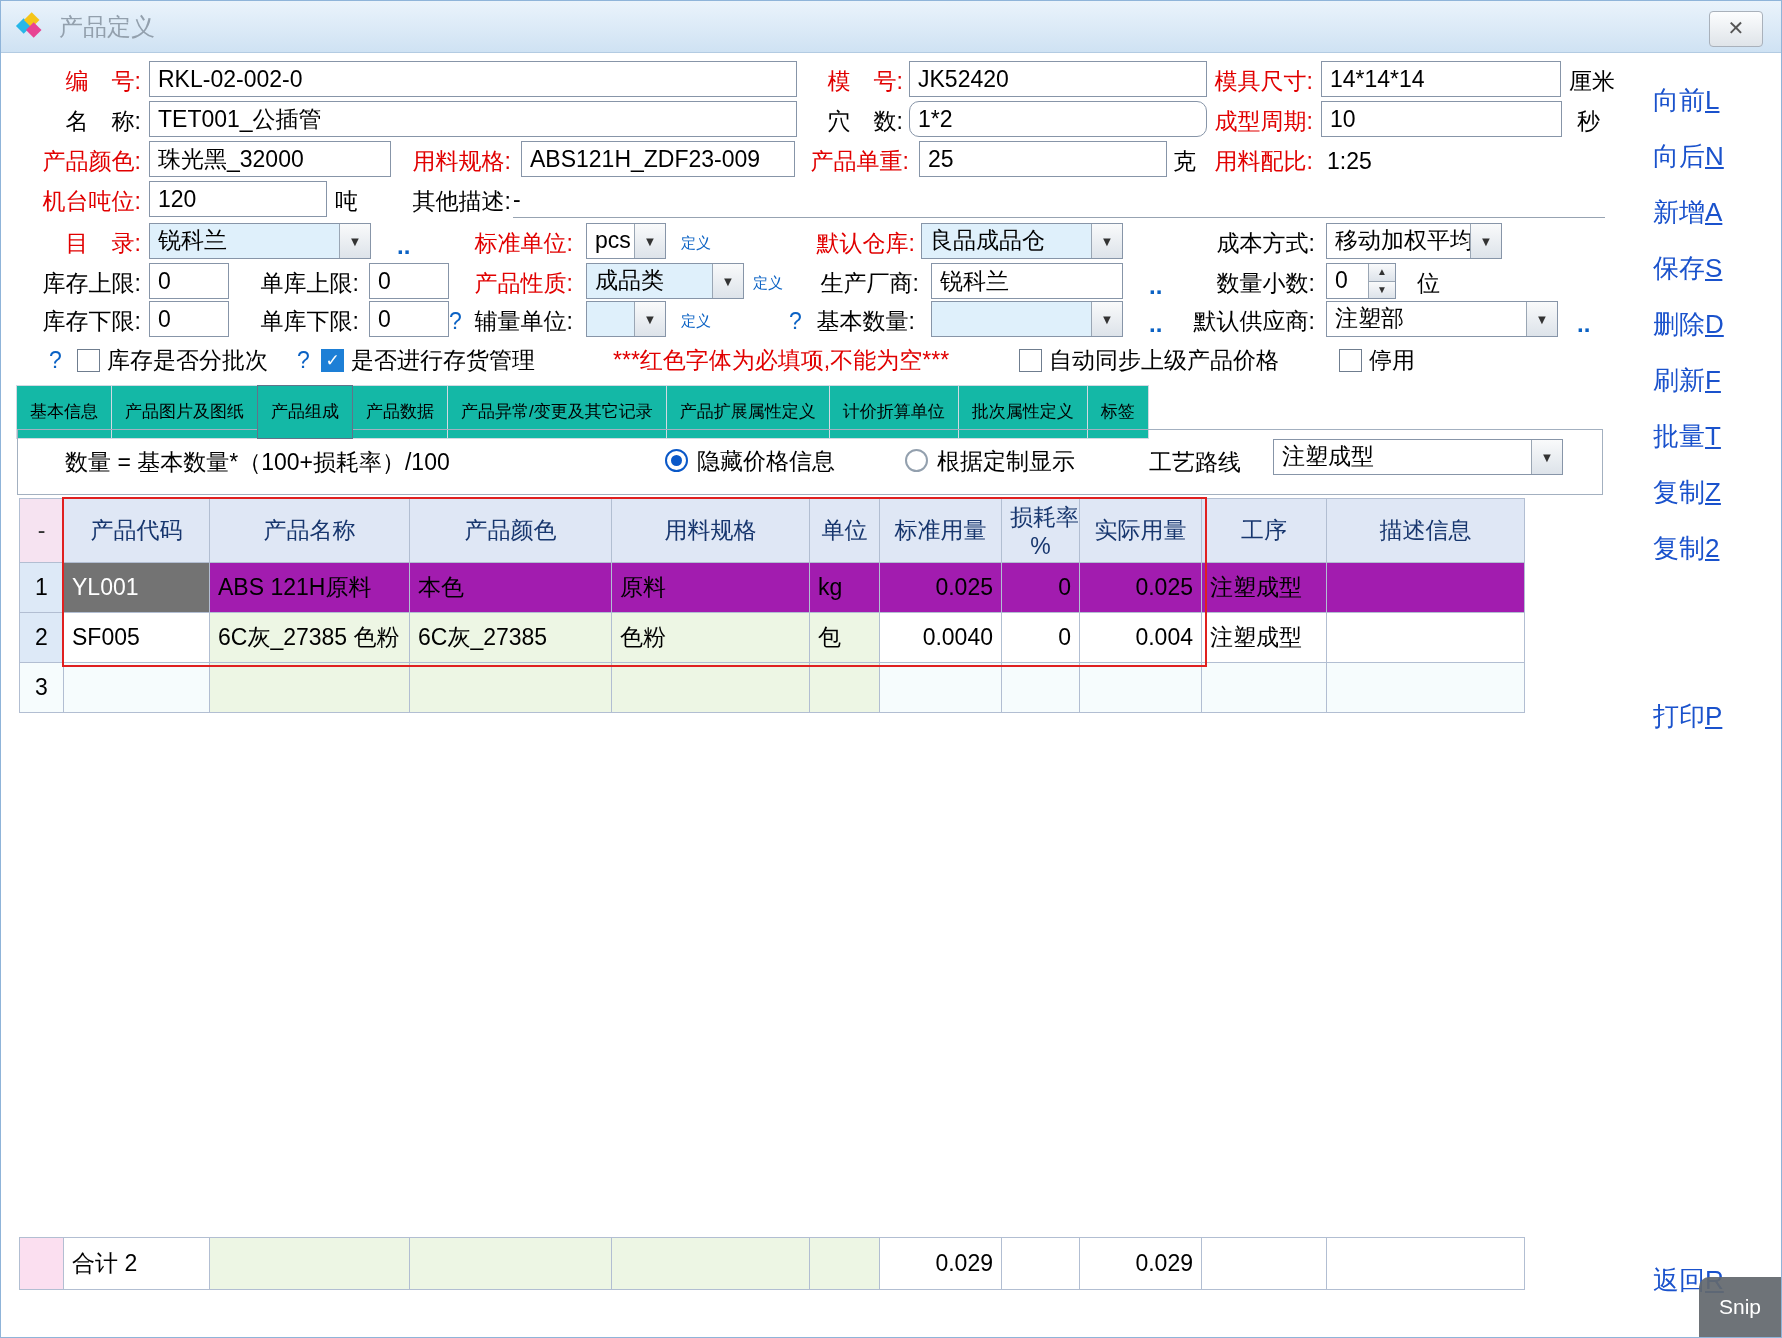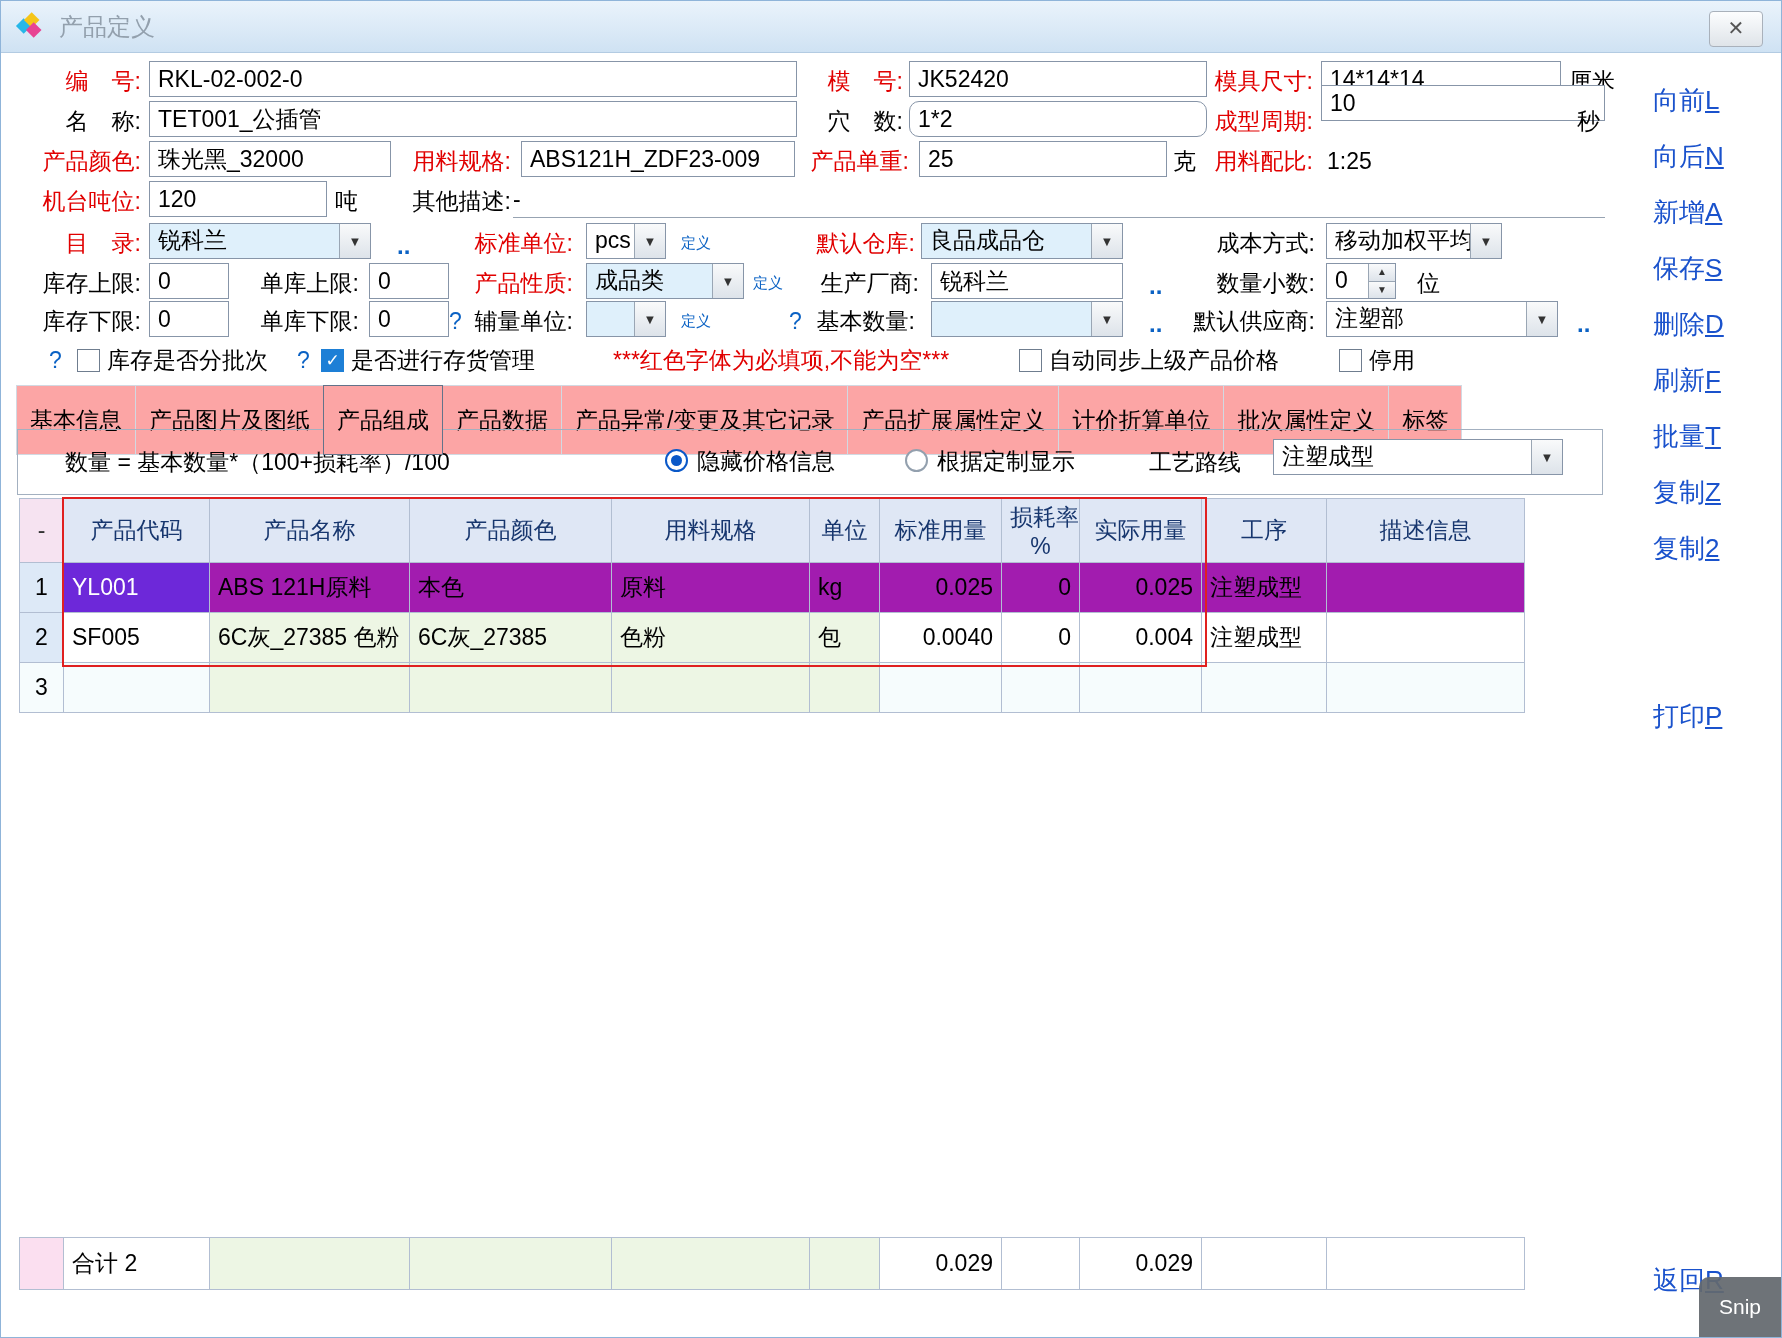--- a/index.html
+++ b/index.html
@@ -29,35 +29,35 @@
   .chkbox .mark{display:none;}
   .chkbox.checked{background:#1d7fd6;border-color:#1d7fd6;}
   .chkbox.checked .mark{display:block;color:#fff;text-align:center;line-height:21px;font-size:17px;}
   .chklabel{position:absolute;font-size:23px;line-height:28px;white-space:nowrap;}
   .note{position:absolute;font-size:23px;line-height:28px;color:#e10000;white-space:nowrap;}
   .radio{position:absolute;width:23px;height:23px;border-radius:50%;border:2px solid #93a0ae;background:#fff;box-sizing:border-box;cursor:pointer;}
   .radio.checked{border-color:#0a58c8;}
   .radio.checked::after{content:"";display:block;width:11px;height:11px;margin:4px;border-radius:50%;background:#0a58c8;}
   
   .tabbar{position:absolute;left:16px;top:384px;display:flex;}
-  .tab{font-size:23px;line-height:36px;padding:16px 13px;background:#fca5a5;border:1px solid #d2d9e2;margin-left:-1px;white-space:nowrap;cursor:pointer;}
+  .tab{font-size:17px;line-height:36px;padding:8px 13px;background:#14b8a6;border:1px solid #d2d9e2;margin-left:-1px;white-space:nowrap;cursor:pointer;}
   .tab.active{border:1px solid #62738a;position:relative;z-index:2;}
   
   .panelbox{position:absolute;border:1px solid #a3b0c0;box-sizing:border-box;}
   .ptext{position:absolute;font-size:23px;line-height:30px;white-space:nowrap;}
   
   table.grid{position:absolute;border-collapse:collapse;table-layout:fixed;}
   .grid th,.grid td{border:1px solid #b2bed2;font-size:23px;padding:0 8px;overflow:hidden;white-space:nowrap;box-sizing:border-box;}
   .grid thead th{background:#dfe7f5;color:#17366e;text-align:center;font-weight:normal;height:64px;}
   .grid thead th.marker{background:#f6e3f1;color:#333;}
   .grid tbody td{height:50px;background:#fff;color:#000;}
   .grid td.rownum{background:#dde9f7;text-align:center;}
   .grid tr.r1 td{background:#a21caf;}
   .grid tr.r1 td.rownum{background:#dde9f7;}
-  .grid tr.r1 td.sel{background:#6d28d9;color:#fff;}
+  .grid tr.r1 td.sel{background:#737373;color:#fff;}
   .grid tr.r3 td{background:#f6fcfd;}
   .grid tr.r2 td.green,.grid tr.r3 td.green{background:#edf6e4;}
   .grid td.num{text-align:right;}
   .grid td.fmarker{background:#fbdff0;}
   .grid td.green{background:#edf6e4;}
   table.footer td{height:52px;}
   .redbox{position:absolute;border:2px solid #e02020;pointer-events:none;z-index:5;}
   
   .sbtn{position:absolute;left:1652px;font-size:26px;color:#1a52cc;cursor:pointer;white-space:nowrap;text-decoration:none;}
   .sbtn .key{text-decoration:underline;}
@@ -85,21 +85,21 @@
   <input class="inp" style="left: 908px; top: 60px; width: 298px;" value="JK52420">
   <div class="lbl red" style="left:1200px;top:62px;width:112px">模具尺寸:</div>
   <input class="inp" style="left: 1320px; top: 60px; width: 240px;" value="14*14*14">
   <div class="unit" style="left:1568px;top:62px">厘米</div>
 
   <div class="lbl" style="left:28px;top:102px;width:112px">名　称:</div>
   <input class="inp" style="left: 148px; top: 100px; width: 648px;" value="TET001_公插管">
   <div class="lbl" style="left:798px;top:102px;width:104px">穴　数:</div>
   <input class="inp" style="left: 908px; top: 100px; width: 298px; border-radius: 10px;" value="1*2">
   <div class="lbl red" style="left:1200px;top:102px;width:112px">成型周期:</div>
-  <input class="inp" style="left: 1320px; top: 84px; width: 284px;" value="10">
+  <input class="inp" style="left: 1320px; top: 100px; width: 241px;" value="10">
   <div class="unit" style="left:1576px;top:102px">秒</div>
 
   <div class="lbl red" style="left:24px;top:142px;width:116px">产品颜色:</div>
   <input class="inp" style="left: 148px; top: 140px; width: 242px;" value="珠光黑_32000">
   <div class="lbl red" style="left:402px;top:142px;width:108px">用料规格:</div>
   <input class="inp" style="left: 520px; top: 140px; width: 274px;" value="ABS121H_ZDF23-009">
   <div class="lbl red" style="left:798px;top:142px;width:110px">产品单重:</div>
   <input class="inp" style="left: 918px; top: 140px; width: 248px;" value="25">
   <div class="unit" style="left:1172px;top:142px">克</div>
   <div class="lbl red" style="left:1200px;top:142px;width:112px">用料配比:</div>

